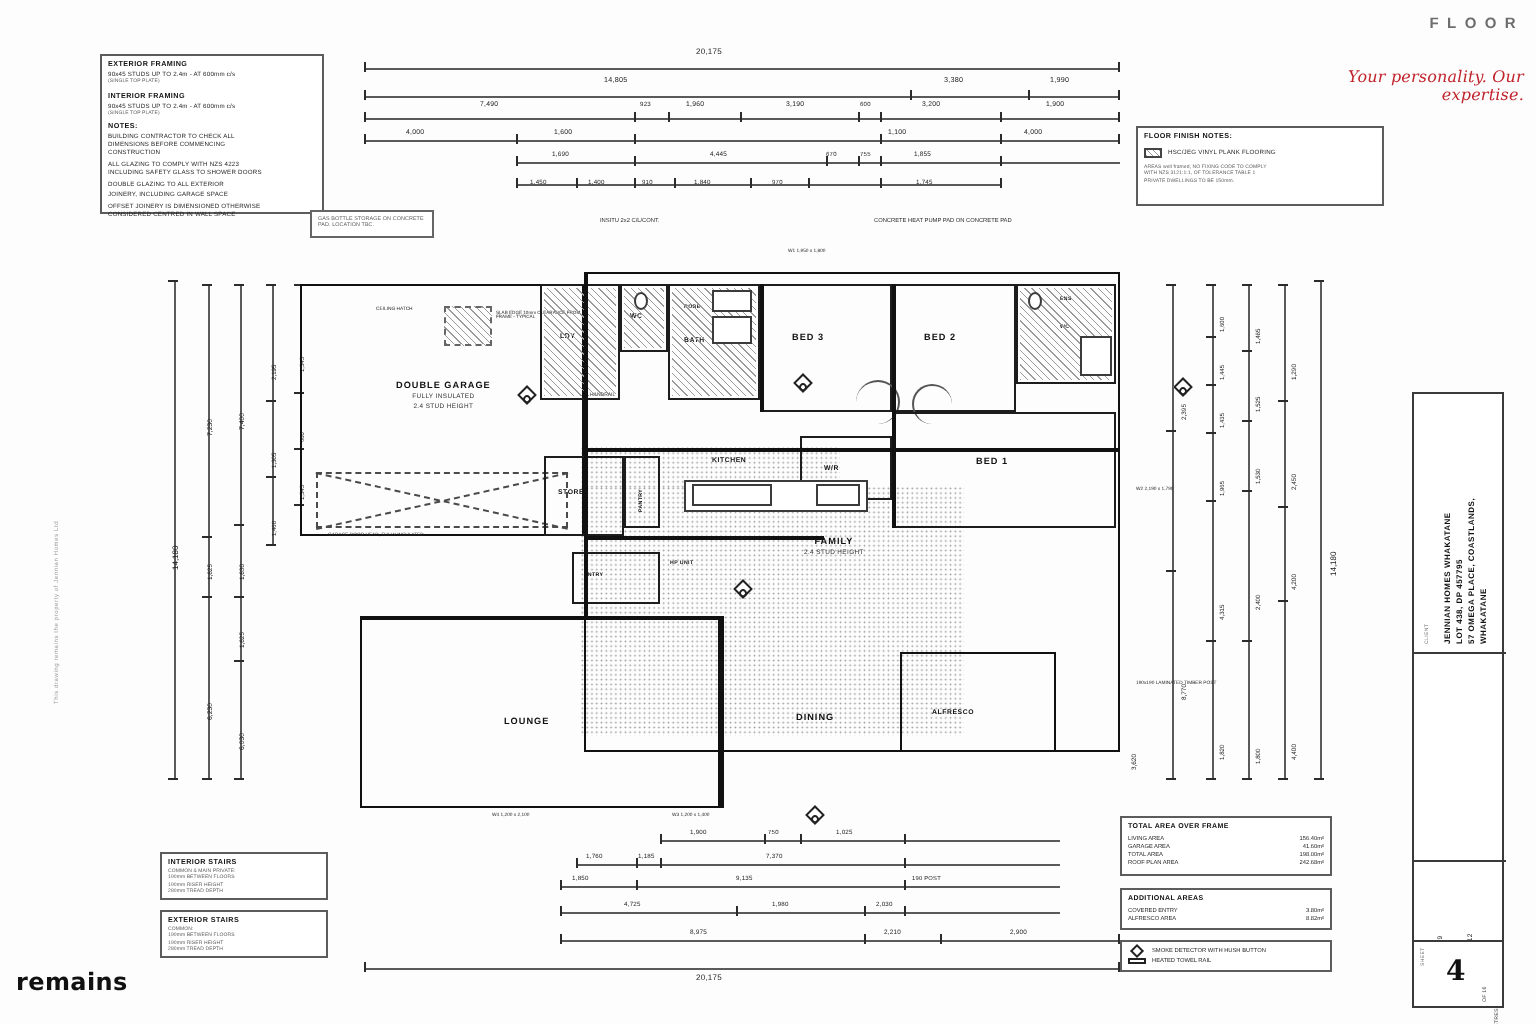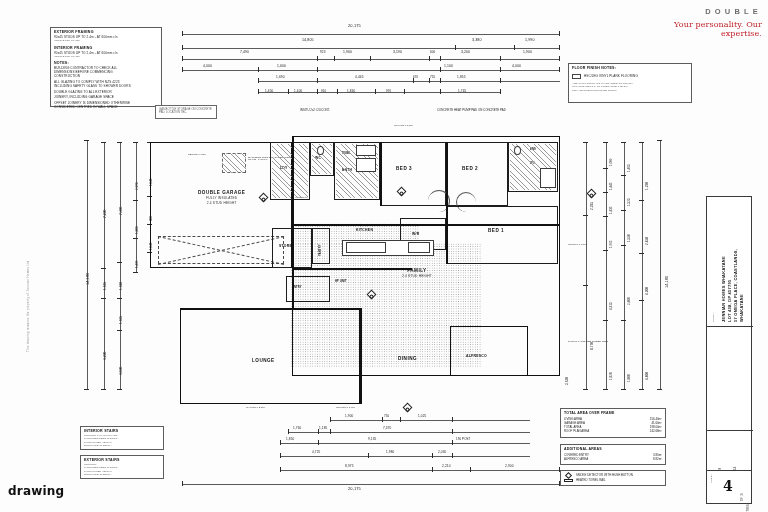--- a/index.html
+++ b/index.html
@@ -5,21 +5,21 @@
   html,body{margin:0;padding:0;background:#ffffff;}
   body{width:768px;height:512px;overflow:hidden;font-family:"Liberation Sans",sans-serif;color:#1a1a1a;}
   #sheet{position:relative;width:768px;height:512px;background:#fdfdfd;}
 
   .abs{position:absolute;}
 
   
   #logo{left:636px;top:6px;width:126px;height:44px;text-align:right;}
   #logo .brand{font-family:"DejaVu Serif",serif;font-size:19px;font-weight:700;color:#c0232b;letter-spacing:.2px;line-height:20px;}
   #logo .homes{font-size:7.5px;letter-spacing:4.2px;color:#6d6d6d;font-weight:700;margin-top:1px;}
-  #logo .tag{font-family:"DejaVu Serif",serif;font-size:8px;color:#c0232b;margin-top:4px;letter-spacing:.1px;}
+  #logo .tag{font-family:"DejaVu Serif",serif;font-style:italic;font-size:8px;color:#c0232b;margin-top:18px;letter-spacing:.1px;}
 
   
   .notebox{position:absolute;border:0.7px solid #5c5c5c;background:#fff;padding:2px 3px;box-sizing:border-box;}
   .nb-title{font-size:3.6px;font-weight:700;letter-spacing:.22px;line-height:5px;color:#141414;}
   .nb-line{font-size:3.1px;line-height:4.1px;color:#262626;letter-spacing:.1px;}
   .nb-sub{font-size:2.5px;line-height:3.4px;color:#5d5d5d;letter-spacing:.05px;}
   .nb-gap{height:3px;}
 
   
   .dim{position:absolute;font-size:4px;color:#1c1c1c;letter-spacing:.12px;white-space:nowrap;font-family:"Liberation Sans",sans-serif;}
@@ -77,21 +77,21 @@
   .leg-row{display:flex;align-items:center;font-size:2.9px;line-height:4.4px;color:#1f1f1f;}
   .leg-sd{width:5px;height:5px;border:0.8px solid #222;transform:rotate(45deg);margin:0 5px 0 2px;box-sizing:border-box;}
   .leg-ht{width:9px;height:3px;border:0.8px solid #222;margin-right:3px;box-sizing:border-box;}
 </style>
 </head>
 <body>
 
 <div id="sheet">
 
   <div id="logo" class="abs">
-    <div class="homes">DOUBLE</div>
+    <div class="homes">FLOOR</div>
     <div class="tag">Your personality. Our expertise.</div>
   </div>
 
   <div class="notebox" style="left:50px;top:27px;width:112px;height:80px;">
     <div class="nb-title">EXTERIOR FRAMING</div>
     <div class="nb-line">90x45 STUDS UP TO 2.4m - AT 600mm c/s</div>
     <div class="nb-sub">(SINGLE TOP PLATE)</div>
     <div class="nb-gap"></div>
     <div class="nb-title">INTERIOR FRAMING</div>
     <div class="nb-line">90x45 STUDS UP TO 2.4m - AT 600mm c/s</div>
@@ -545,15 +545,15 @@
     </div>
   </div>
 
   <div id="sheetno">
     <div class="tbv tb-lbl" style="left:3px;top:12px;">SHEET</div>
     <div class="num">4</div>
     <div class="tbv tb-sm" style="left:34px;top:30px;">OF 16</div>
   </div>
 
   <div id="vwater">This drawing remains the property of Jennian Homes Ltd</div>
-  <div id="bozlee">drawing</div>
+  <div id="bozlee">remains</div>
 
 </div>
 
 </body></html>

